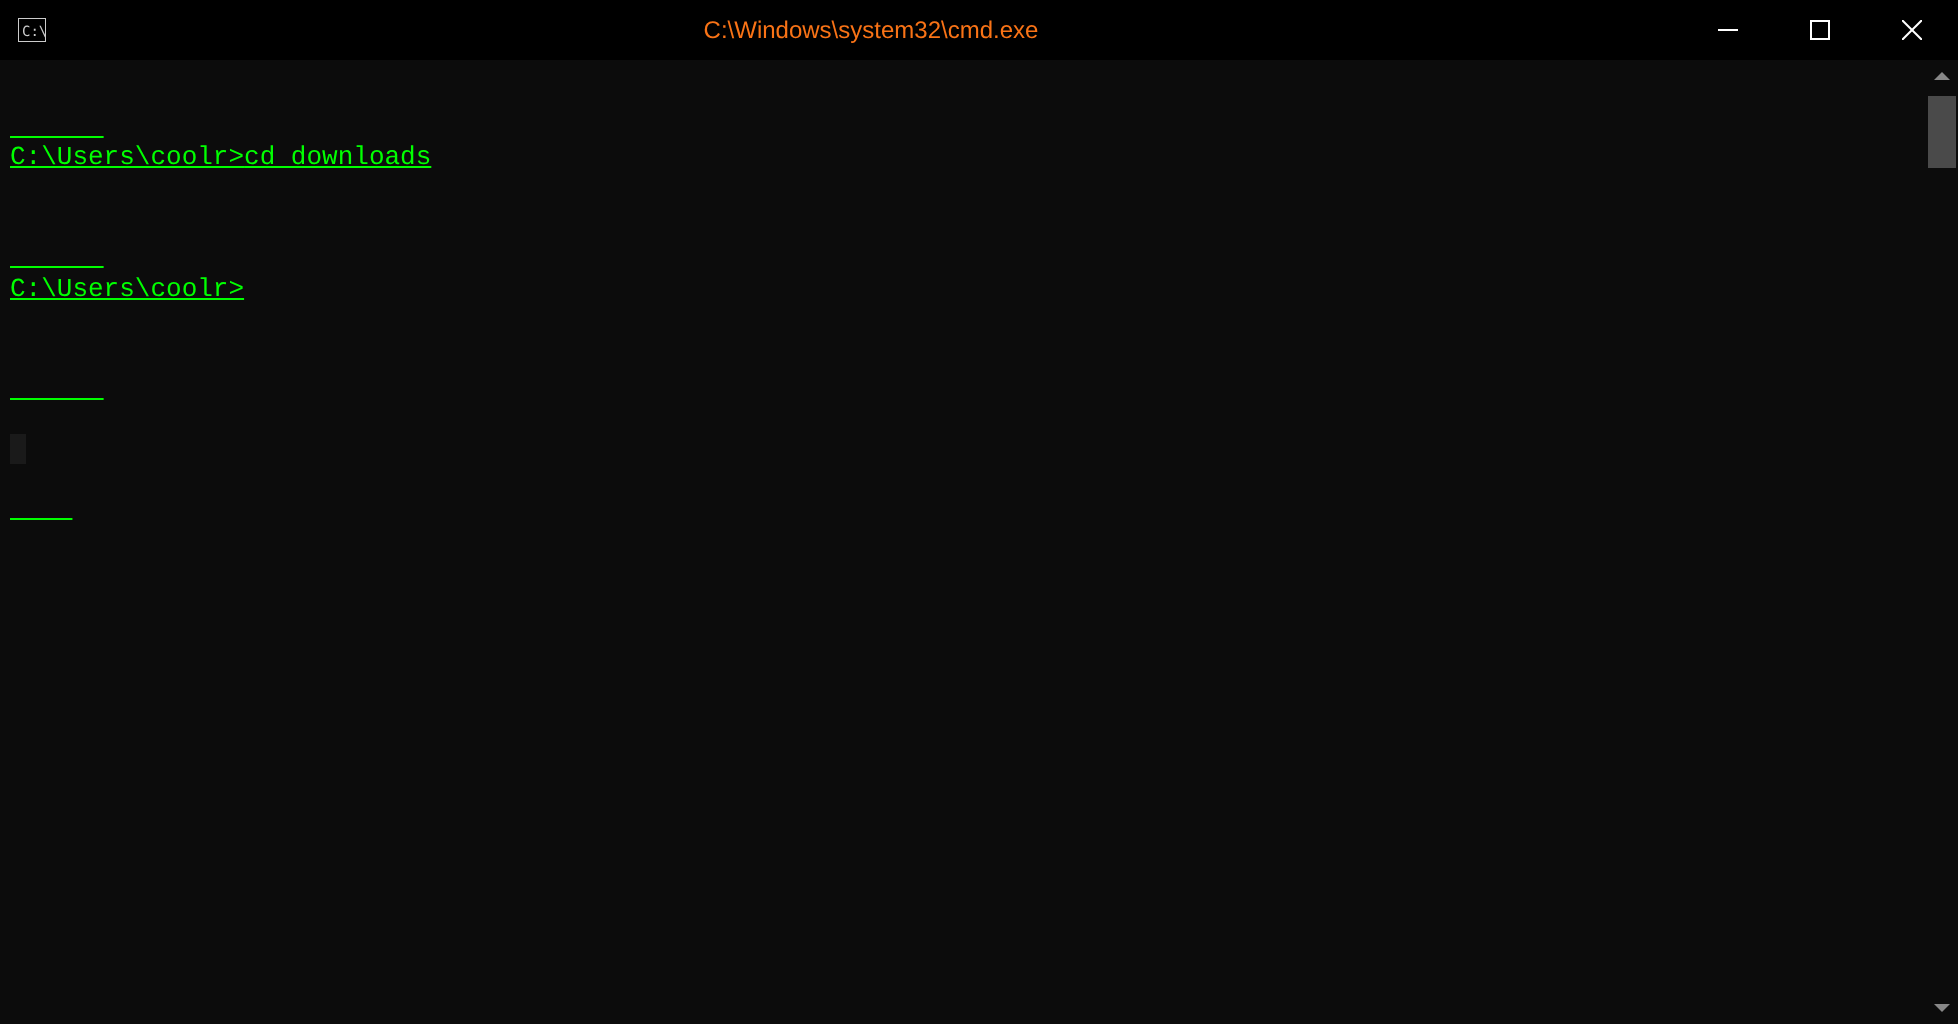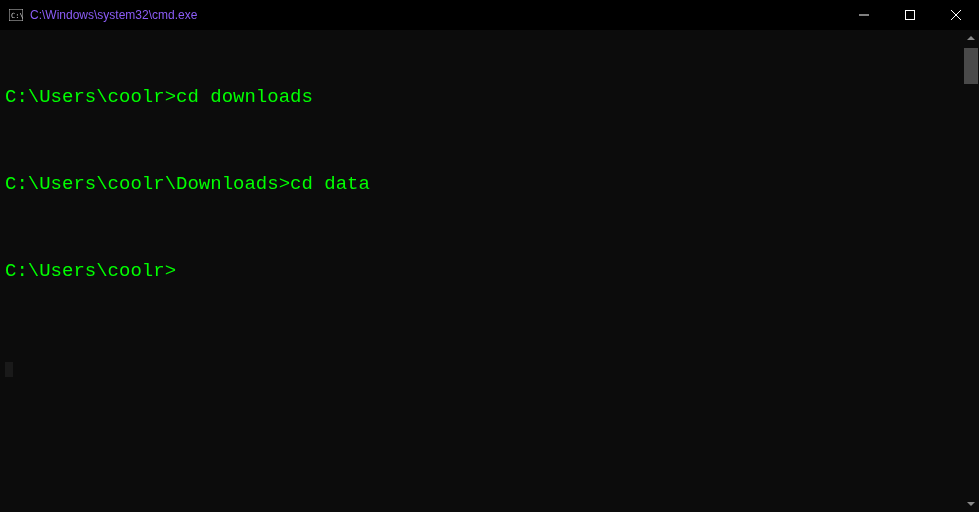--- a/index.html
+++ b/index.html
@@ -38,21 +38,22 @@
       display: flex;
       align-items: center;
       justify-content: center;
     }
     .titlebar-icon svg {
       width: 14px;
       height: 12px;
     }
     .titlebar-title {
       flex: 1;
-      color: #8b5cf6;
+      color: #f97316;
+      text-align: center;
     }
     .titlebar-controls {
       display: flex;
       height: 100%;
     }
     .titlebar-btn {
       width: 46px;
       height: 100%;
       display: flex;
       align-items: center;
@@ -65,25 +66,26 @@
       height: 10px;
     }
     .terminal-area {
       flex: 1;
       display: flex;
       position: relative;
     }
     .terminal {
       flex: 1;
       padding: 10px 5px 5px 5px;
-      font-size: 19px;
+      font-size: 13px;
       line-height: 1.2;
       color: #00ff00;
       font-family: Consolas, 'Courier New', monospace;
       white-space: pre;
+      text-decoration: underline;
     }
     .line {
       margin-bottom: 19px;
     }
     .line:last-of-type {
       margin-bottom: 0;
     }
     .prompt {
       display: inline;
     }
@@ -160,21 +162,20 @@
         <svg viewBox="0 0 10 10">
           <line x1="0" y1="0" x2="10" y2="10" stroke="#fff" stroke-width="1"></line>
           <line x1="10" y1="0" x2="0" y2="10" stroke="#fff" stroke-width="1"></line>
         </svg>
       </div>
     </div>
   </div>
   <div class="terminal-area">
     <div class="terminal">
       <div class="line"><span class="prompt">C:\Users\coolr&gt;</span><span class="command">cd downloads</span></div>
-      <div class="line"><span class="prompt">C:\Users\coolr\Downloads&gt;</span><span class="command">cd data</span></div>
       <div class="line"><span class="prompt">C:\Users\coolr&gt;</span><span class="command"></span></div>
       <div class="cursor-row">
         <span class="cursor"></span>
       </div>
     </div>
     <div class="scrollbar">
       <div class="scroll-arrow top">
         <svg width="8" height="4" viewBox="0 0 8 4">
             <polygon points="4,0 8,4 0,4" fill="#888"></polygon>
           </svg>

